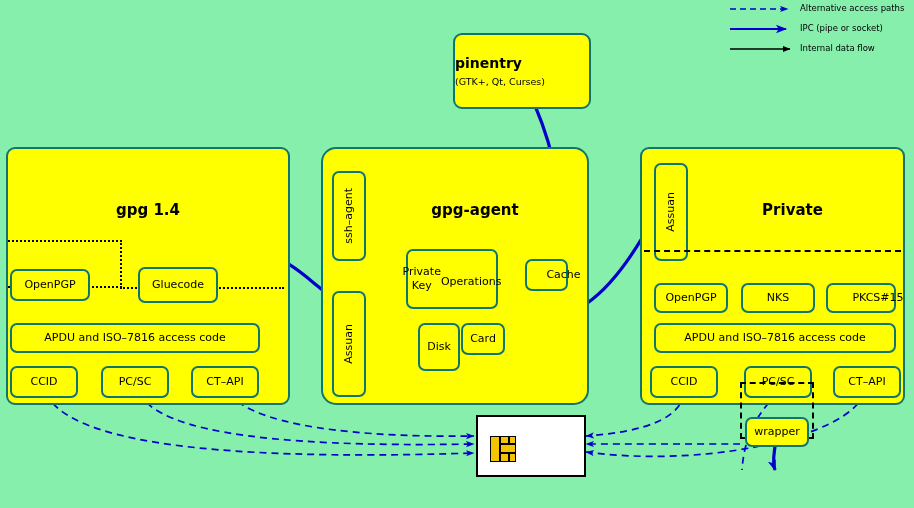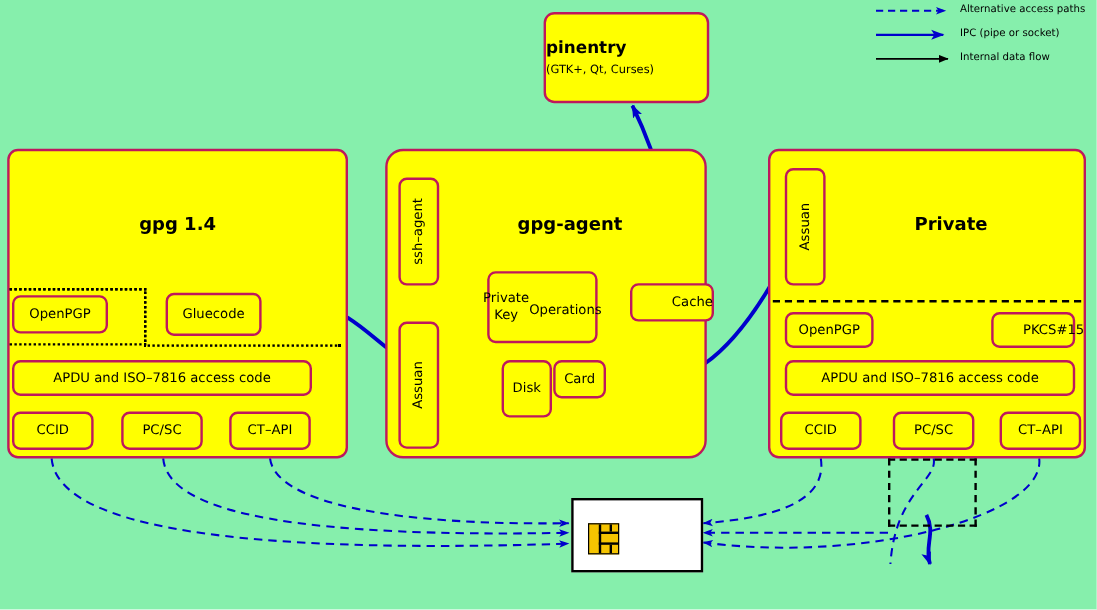--- a/index.html
+++ b/index.html
@@ -3,22 +3,22 @@
 <meta charset="utf-8">
 <style>
   html,body{margin:0;padding:0;background:#ffffff;}
   body{width:914px;height:508px;overflow:hidden;
        font-family:"DejaVu Sans","Liberation Sans",sans-serif;}
   #stage{position:relative;width:914px;height:508px;background:#86efac;}
 
   svg#wires{position:absolute;left:0;top:0;width:914px;height:508px;pointer-events:none;}
 
   .box{position:absolute;box-sizing:border-box;background:#ffff00;
-       border:2px solid #be185d;display:flex;align-items:center;
-       justify-content:center;text-align:center;}
+       border:2px solid #0f766e;display:flex;align-items:center;
+       justify-content:center;text-align:center;margin-top:23px;}
   .container{border-radius:9px;align-items:flex-start;justify-content:center;}
   .node{border-radius:7px;font-size:11px;color:#000;line-height:1.25;}
   .container-title{position:absolute;left:0;right:0;text-align:center;
        font-size:15px;font-weight:bold;color:#000;}
 
   .vert{writing-mode:vertical-rl;transform:rotate(180deg);font-size:11px;}
 
   .dotted-region{position:absolute;border:2px dotted #000;border-radius:0;
        background:transparent;box-sizing:border-box;}
   .dotted-line{position:absolute;border-top:2px dotted #000;height:0;}
@@ -148,21 +148,21 @@
 
   <div class="box node" style="left:332px;top:268px;width:34px;height:106px;">
     <span class="vert">Assuan</span>
   </div>
 
   <div class="box node" style="left:406px;top:226px;width:92px;height:60px;flex-direction:row;">
     <span>Private Key</span>
     <span style="margin-top:6px;">Operations</span>
   </div>
 
-  <div class="box node" style="left:525px;top:236px;width:70px;height:32px;padding-left:34px;">
+  <div class="box node" style="left:525px;top:236px;width:43px;height:32px;padding-left:34px;">
       <span>Cache</span>
     </div>
 
   <div class="box node" style="left:418px;top:300px;width:42px;height:48px;">
       <span>Disk</span>
     </div>
 
   <div class="box node" style="left:461px;top:300px;width:44px;height:32px;">
       <span>Card</span>
     </div>
@@ -173,39 +173,45 @@
 
   <div class="box node" style="left:654px;top:140px;width:34px;height:98px;">
     <span class="vert">Assuan</span>
   </div>
 
   <div class="dashed-line" style="left:644px;top:250px;width:257px;border-top:2px dashed #000;"></div>
 
   <div class="box node" style="left:654px;top:260px;width:74px;height:30px;">
       <span>OpenPGP</span>
     </div>
+  <div class="box node" style="left:741px;top:260px;width:74px;height:30px;">
+      <span>NKS</span>
+    </div>
   <div class="box node" style="left:826px;top:260px;width:70px;height:30px;padding-left:34px;">
       <span>PKCS#15</span>
     </div>
 
   <div class="box node" style="left:654px;top:300px;width:242px;height:30px;">
       <span>APDU and ISO–7816 access code</span>
     </div>
 
   <div class="box node" style="left:650px;top:343px;width:68px;height:32px;">
       <span>CCID</span>
     </div>
   <div class="box node" style="left:744px;top:343px;width:68px;height:32px;">
       <span>PC/SC</span>
     </div>
   <div class="box node" style="left:833px;top:343px;width:68px;height:32px;">
       <span>CT–API</span>
     </div>
 
   <div class="dashed-region" style="left:740px;top:382px;width:74px;height:57px;"></div>
+  <div class="box node" style="left:745px;top:394px;width:64px;height:30px;">
+      <span>wrapper</span>
+    </div>
 
 
   <div class="card" style="left:476px;top:415px;width:110px;height:62px;">
     <div class="chip" style="left:12px;top:19px;width:24px;height:24px;">
       <i style="left:8px;top:0px;width:1.5px;height:24px;"></i>
       <i style="left:8px;top:6px;width:16px;height:1.5px;"></i>
       <i style="left:8px;top:15px;width:16px;height:1.5px;"></i>
       <i style="left:17px;top:0px;width:1.5px;height:6px;"></i>
       <i style="left:17px;top:17px;width:1.5px;height:7px;"></i>
     </div>

